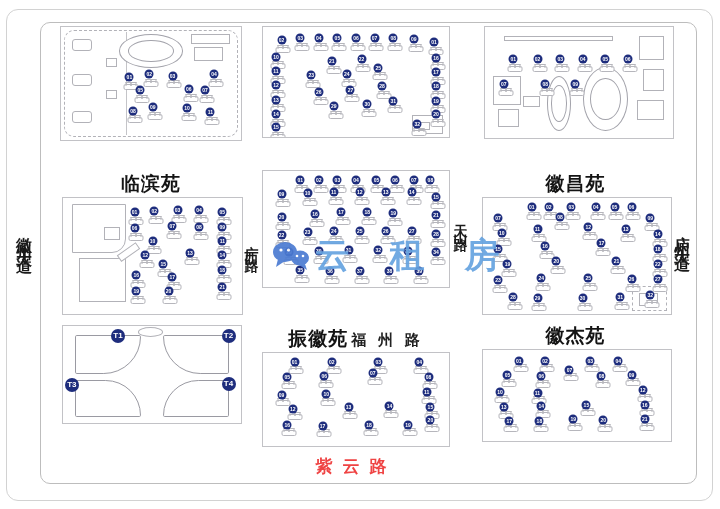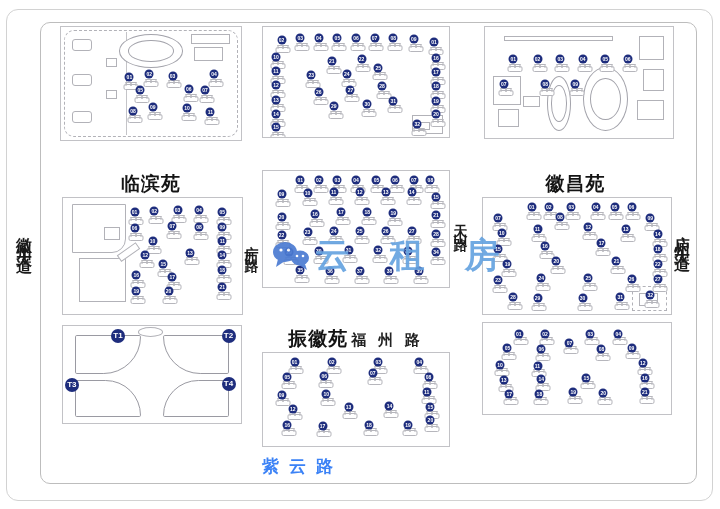--- a/index.html
+++ b/index.html
@@ -22,21 +22,21 @@
   .bldg{position:absolute;width:15px;height:6px;border:1px solid #b6b6bc;
     border-radius:2px;background:#fff;transform:translate(-50%,0);z-index:2}
   .bldg::before{content:"";position:absolute;left:1px;top:-3px;width:4px;height:3px;
     border:1px solid #b6b6bc;border-bottom:none}
   .bldg::after{content:"";position:absolute;right:1px;top:-3px;width:4px;height:3px;
     border:1px solid #b6b6bc;border-bottom:none}
   .vroad{position:absolute;writing-mode:vertical-rl;text-orientation:upright;
     font-family:"Liberation Serif",serif;color:#1a1a1a;font-weight:600;font-size:15px;
     letter-spacing:7px;line-height:1}
   .hroad{position:absolute;font-family:"Liberation Serif",serif;font-weight:600;
-    color:#3b82f6;font-size:17px;letter-spacing:10px;text-align:left}
+    color:#ef4444;font-size:17px;letter-spacing:10px;text-align:center}
   .track{position:absolute;border:1px solid #a3a3ab;border-radius:50%;background:#fff;z-index:1}
   .track::before{content:"";position:absolute;inset:16% 14%;border:1px solid #a3a3ab;border-radius:50%}
   .orect{position:absolute;border:1px solid #b2b2b8;background:#fff;z-index:1}
   .dashed{border-style:dashed;background:transparent}
   .vline{position:absolute;border-left:1px solid #c4c4c8;width:0;z-index:1}
   .tower{position:absolute;border:1px solid #9a9aa2;background:#fff;z-index:1}
   .watermark{position:absolute;left:272px;top:232px;display:flex;align-items:center;
     gap:5px;z-index:40;opacity:.92;pointer-events:none}
   .wm-icon{width:38px;height:32px;color:#4b7bd2}
   .wm-text{font-size:35px;font-weight:bold;letter-spacing:15px;color:#66a3e0;white-space:nowrap}
@@ -455,20 +455,21 @@
         <div class="bldg" style="left: 58%; top: 83%;"></div>
         <div class="marker" style="left: 57%; top: 77%;">18</div>
         <div class="bldg" style="left: 79%; top: 83%;"></div>
         <div class="marker" style="left: 78%; top: 77%;">19</div>
         <div class="bldg" style="left: 91%; top: 78%;"></div>
         <div class="marker" style="left: 90%; top: 72%;">20</div>
       </div>
   </section>
 
   <section class="compound" style="left:482px;top:322px;width:190px">
+    <h2 class="ctitle"><span>徽杰苑</span><span class="sub"></span></h2>
     <div class="cbox" style="height:93px">
         <div class="bldg" style="left: 20%; top: 18%;"></div>
         <div class="marker" style="left: 19%; top: 12%;">01</div>
         <div class="bldg" style="left: 34%; top: 18%;"></div>
         <div class="marker" style="left: 33%; top: 12%;">02</div>
         <div class="bldg" style="left: 58%; top: 18%;"></div>
         <div class="marker" style="left: 57%; top: 12%;">03</div>
         <div class="bldg" style="left: 73%; top: 18%;"></div>
         <div class="marker" style="left: 72%; top: 12%;">04</div>
         <div class="bldg" style="left: 14%; top: 34%;"></div>

